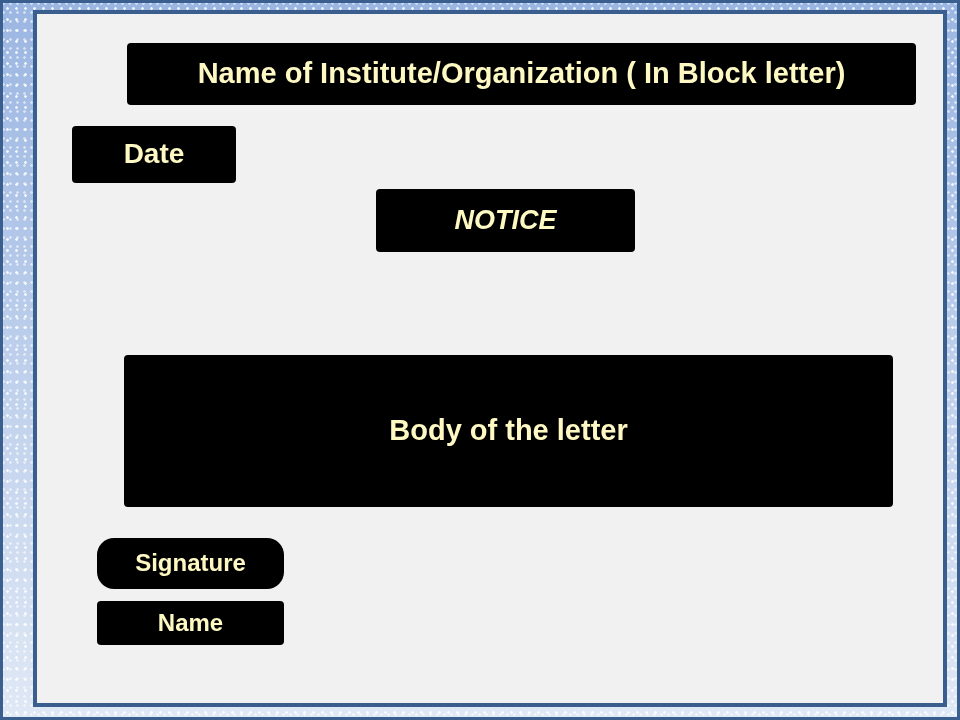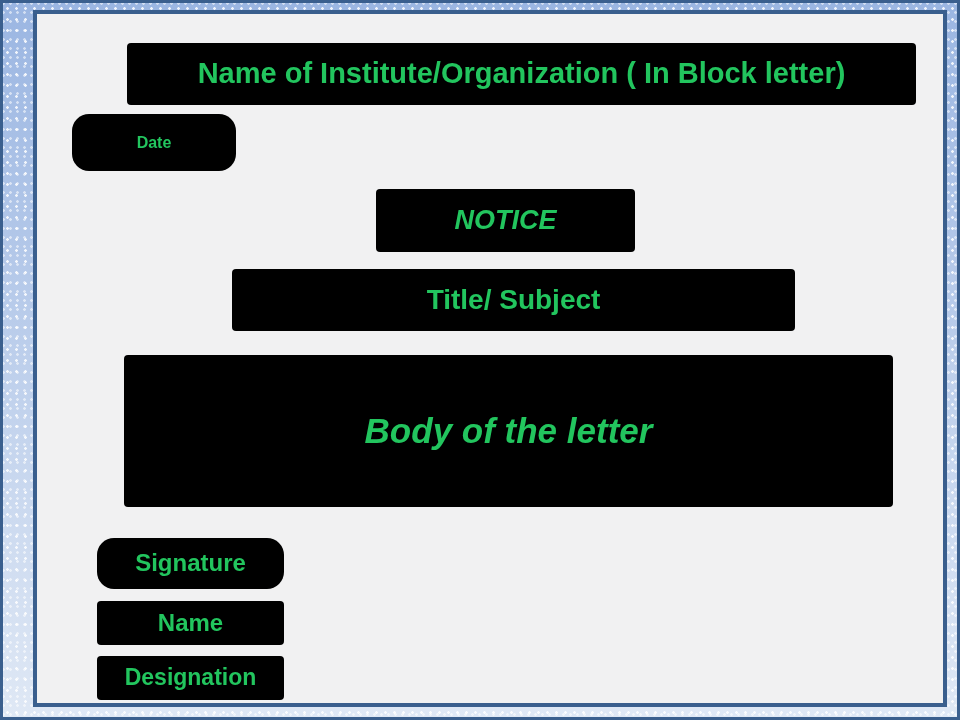--- a/index.html
+++ b/index.html
@@ -20,45 +20,43 @@
   }
   .content-area {
     position: absolute;
     left: 30px; top: 7px; right: 10px; bottom: 10px;
     border: 4px solid #3a5f8e;
     background: #f1f1f2;
   }
   .box {
     position: absolute;
     background: #000000;
-    color: #22c55e;
+    color: #fef9c3;
     display: flex;
     align-items: center;
     justify-content: center;
     text-align: center;
     font-weight: bold;
     border-radius: 4px;
     line-height: 1.1;
   }
   .box-institute   { left: 90px;  top: 29px;  width: 789px; height: 62px;  font-size: 29px; }
-  .box-date        { left: 35px;  top: 100px; width: 164px; height: 57px;  font-size: 16px; border-radius: 17px; }
+  .box-date        { left: 35px;  top: 112px; width: 164px; height: 57px;  font-size: 28px; }
   .box-notice      { left: 339px; top: 175px; width: 259px; height: 63px;  font-size: 27px; font-style: italic; }
   .box-subject     { left: 195px; top: 255px; width: 563px; height: 62px;  font-size: 28px; }
-  .box-body        { left: 87px;  top: 341px; width: 769px; height: 152px; font-size: 35px; font-style: italic; }
+  .box-body        { left: 87px;  top: 341px; width: 769px; height: 152px; font-size: 29px; }
   .box-signature   { left: 60px;  top: 524px; width: 187px; height: 51px;  font-size: 24px; border-radius: 17px; }
   .box-name        { left: 60px;  top: 587px; width: 187px; height: 44px;  font-size: 24px; }
   .box-designation { left: 60px;  top: 642px; width: 187px; height: 44px;  font-size: 23px; }
 </style>
 </head>
 <body>
 
 <div class="slide">
   <div class="content-area">
     <div class="box box-institute">Name of Institute/Organization ( In Block letter)</div>
     <div class="box box-date">Date</div>
     <div class="box box-notice">NOTICE</div>
-    <div class="box box-subject">Title/ Subject</div>
     <div class="box box-body">Body of the letter</div>
     <div class="box box-signature">Signature</div>
     <div class="box box-name">Name</div>
-    <div class="box box-designation">Designation</div>
   </div>
 </div>
 
 </body></html>

